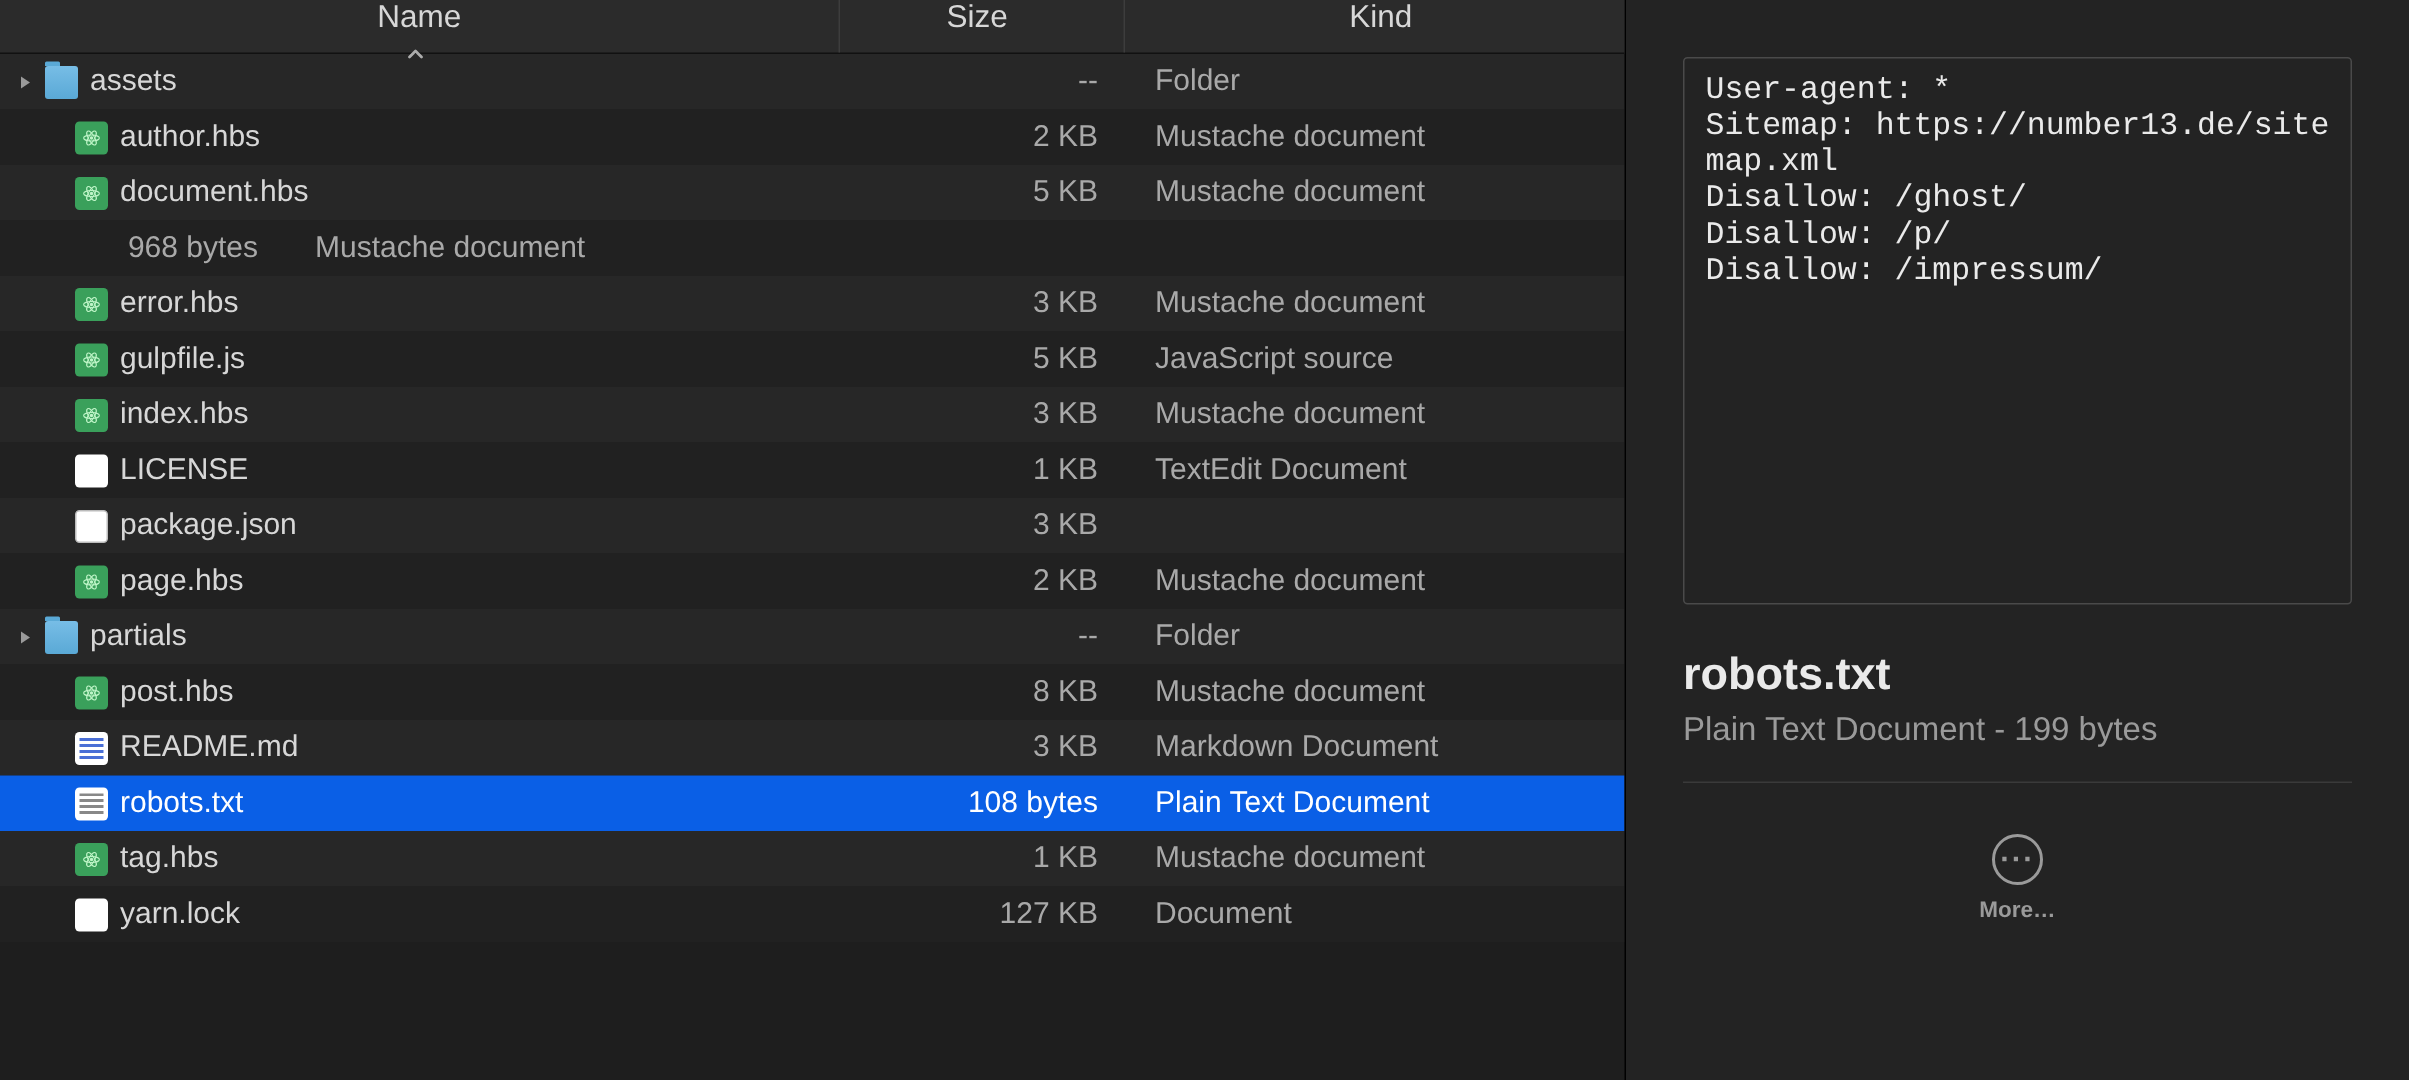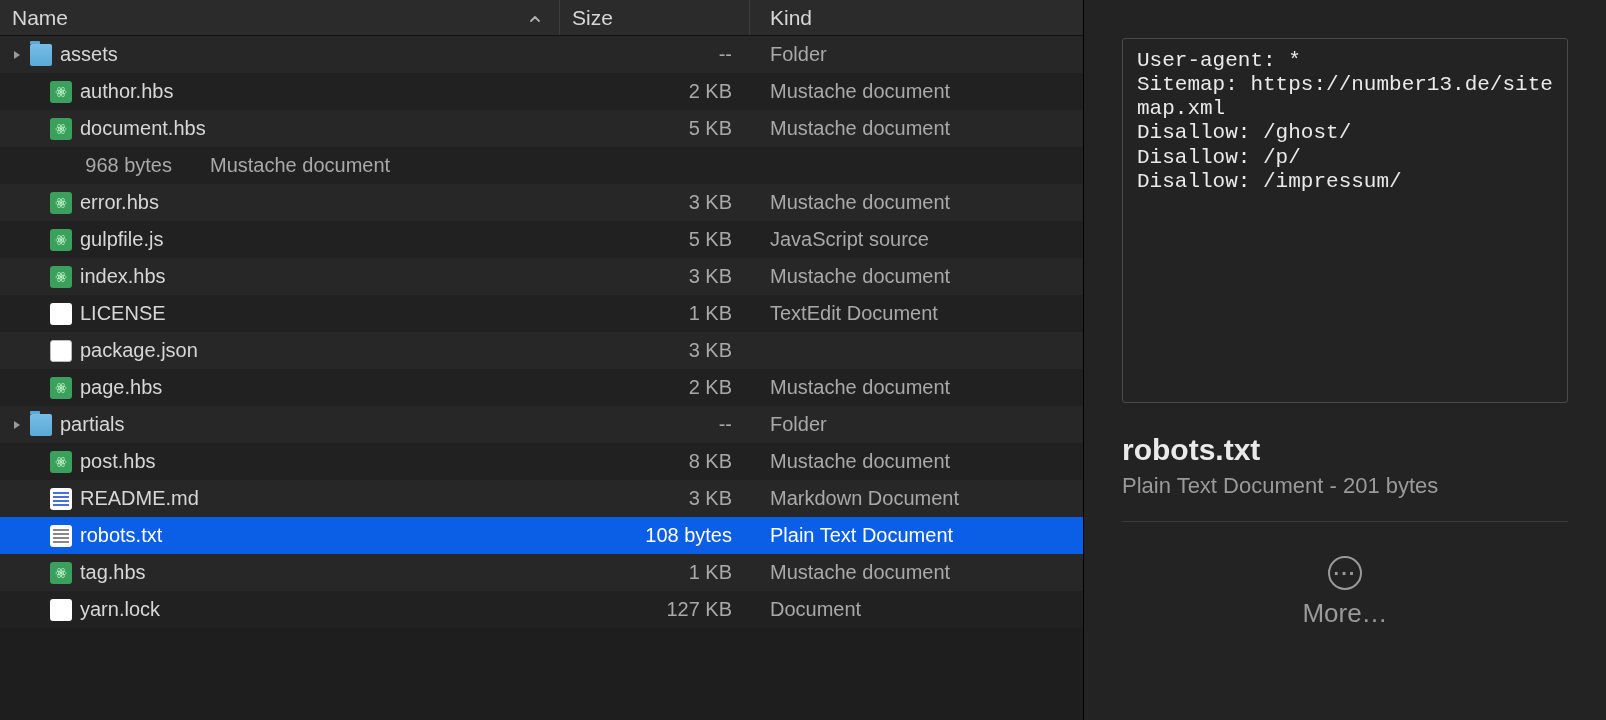--- a/index.html
+++ b/index.html
@@ -37,20 +37,21 @@
     font-size:21px;
     color:var(--text);
     border-bottom:1px solid #111;
     flex-shrink:0;
   }
   .header-cell{
     display:flex;align-items:center;height:100%;
     border-right:1px solid #3d3d3d;
     padding:0 12px;
     box-sizing:border-box;
+    flex-direction:column;
   }
   .col-name{width:560px;display:flex;justify-content:space-between;}
   .col-size{width:190px;justify-content:flex-start;padding-right:18px;}
   .col-kind{flex:1;border-right:none;padding-left:20px;}
   .sort-chevron{opacity:.8;margin-right:6px;}
   .rows{flex:1;overflow:hidden;}
   .row{
     display:flex;align-items:center;height:37px;
   }
   .row:nth-child(odd){background:var(--row-odd);}
@@ -100,21 +101,21 @@
     box-sizing:border-box;
   }
   .preview-title{margin-top:30px;font-size:30px;font-weight:600;color:#eaeaea;}
   .preview-sub{margin-top:6px;font-size:22px;color:#9a9a9a;
     border-bottom:1px solid #3a3a3a;padding-bottom:22px;}
   .more-area{margin-top:34px;display:flex;flex-direction:column;align-items:center;color:#9a9a9a;}
   .more-circle{
     width:30px;height:30px;border:2px solid #9a9a9a;border-radius:50%;
     display:flex;align-items:center;justify-content:center;letter-spacing:1px;font-weight:700;
   }
-  .more-label{margin-top:8px;font-size:26px;}
+  .more-label{margin-top:8px;font-size:15px;font-weight:bold;}
 </style>
 </head>
 <body>
 
 <div class="list-panel">
   <div class="header-row">
     <div class="header-cell col-name">
       <span>Name</span>
       <span class="sort-chevron">
         <svg width="12" height="12" viewBox="0 0 12 12">
@@ -335,18 +336,18 @@
     </div>
 </div>
 
 <div class="preview-panel">
   <div class="preview-box" style="white-space:pre-wrap;">User-agent: *
 Sitemap: https://number13.de/sitemap.xml
 Disallow: /ghost/
 Disallow: /p/
 Disallow: /impressum/</div>
   <div class="preview-title">robots.txt</div>
-  <div class="preview-sub">Plain Text Document - 201 bytes</div>
+  <div class="preview-sub">Plain Text Document - 199 bytes</div>
   <div class="more-area">
     <div class="more-circle">···</div>
     <div class="more-label">More…</div>
   </div>
 </div>
 
 </body></html>

